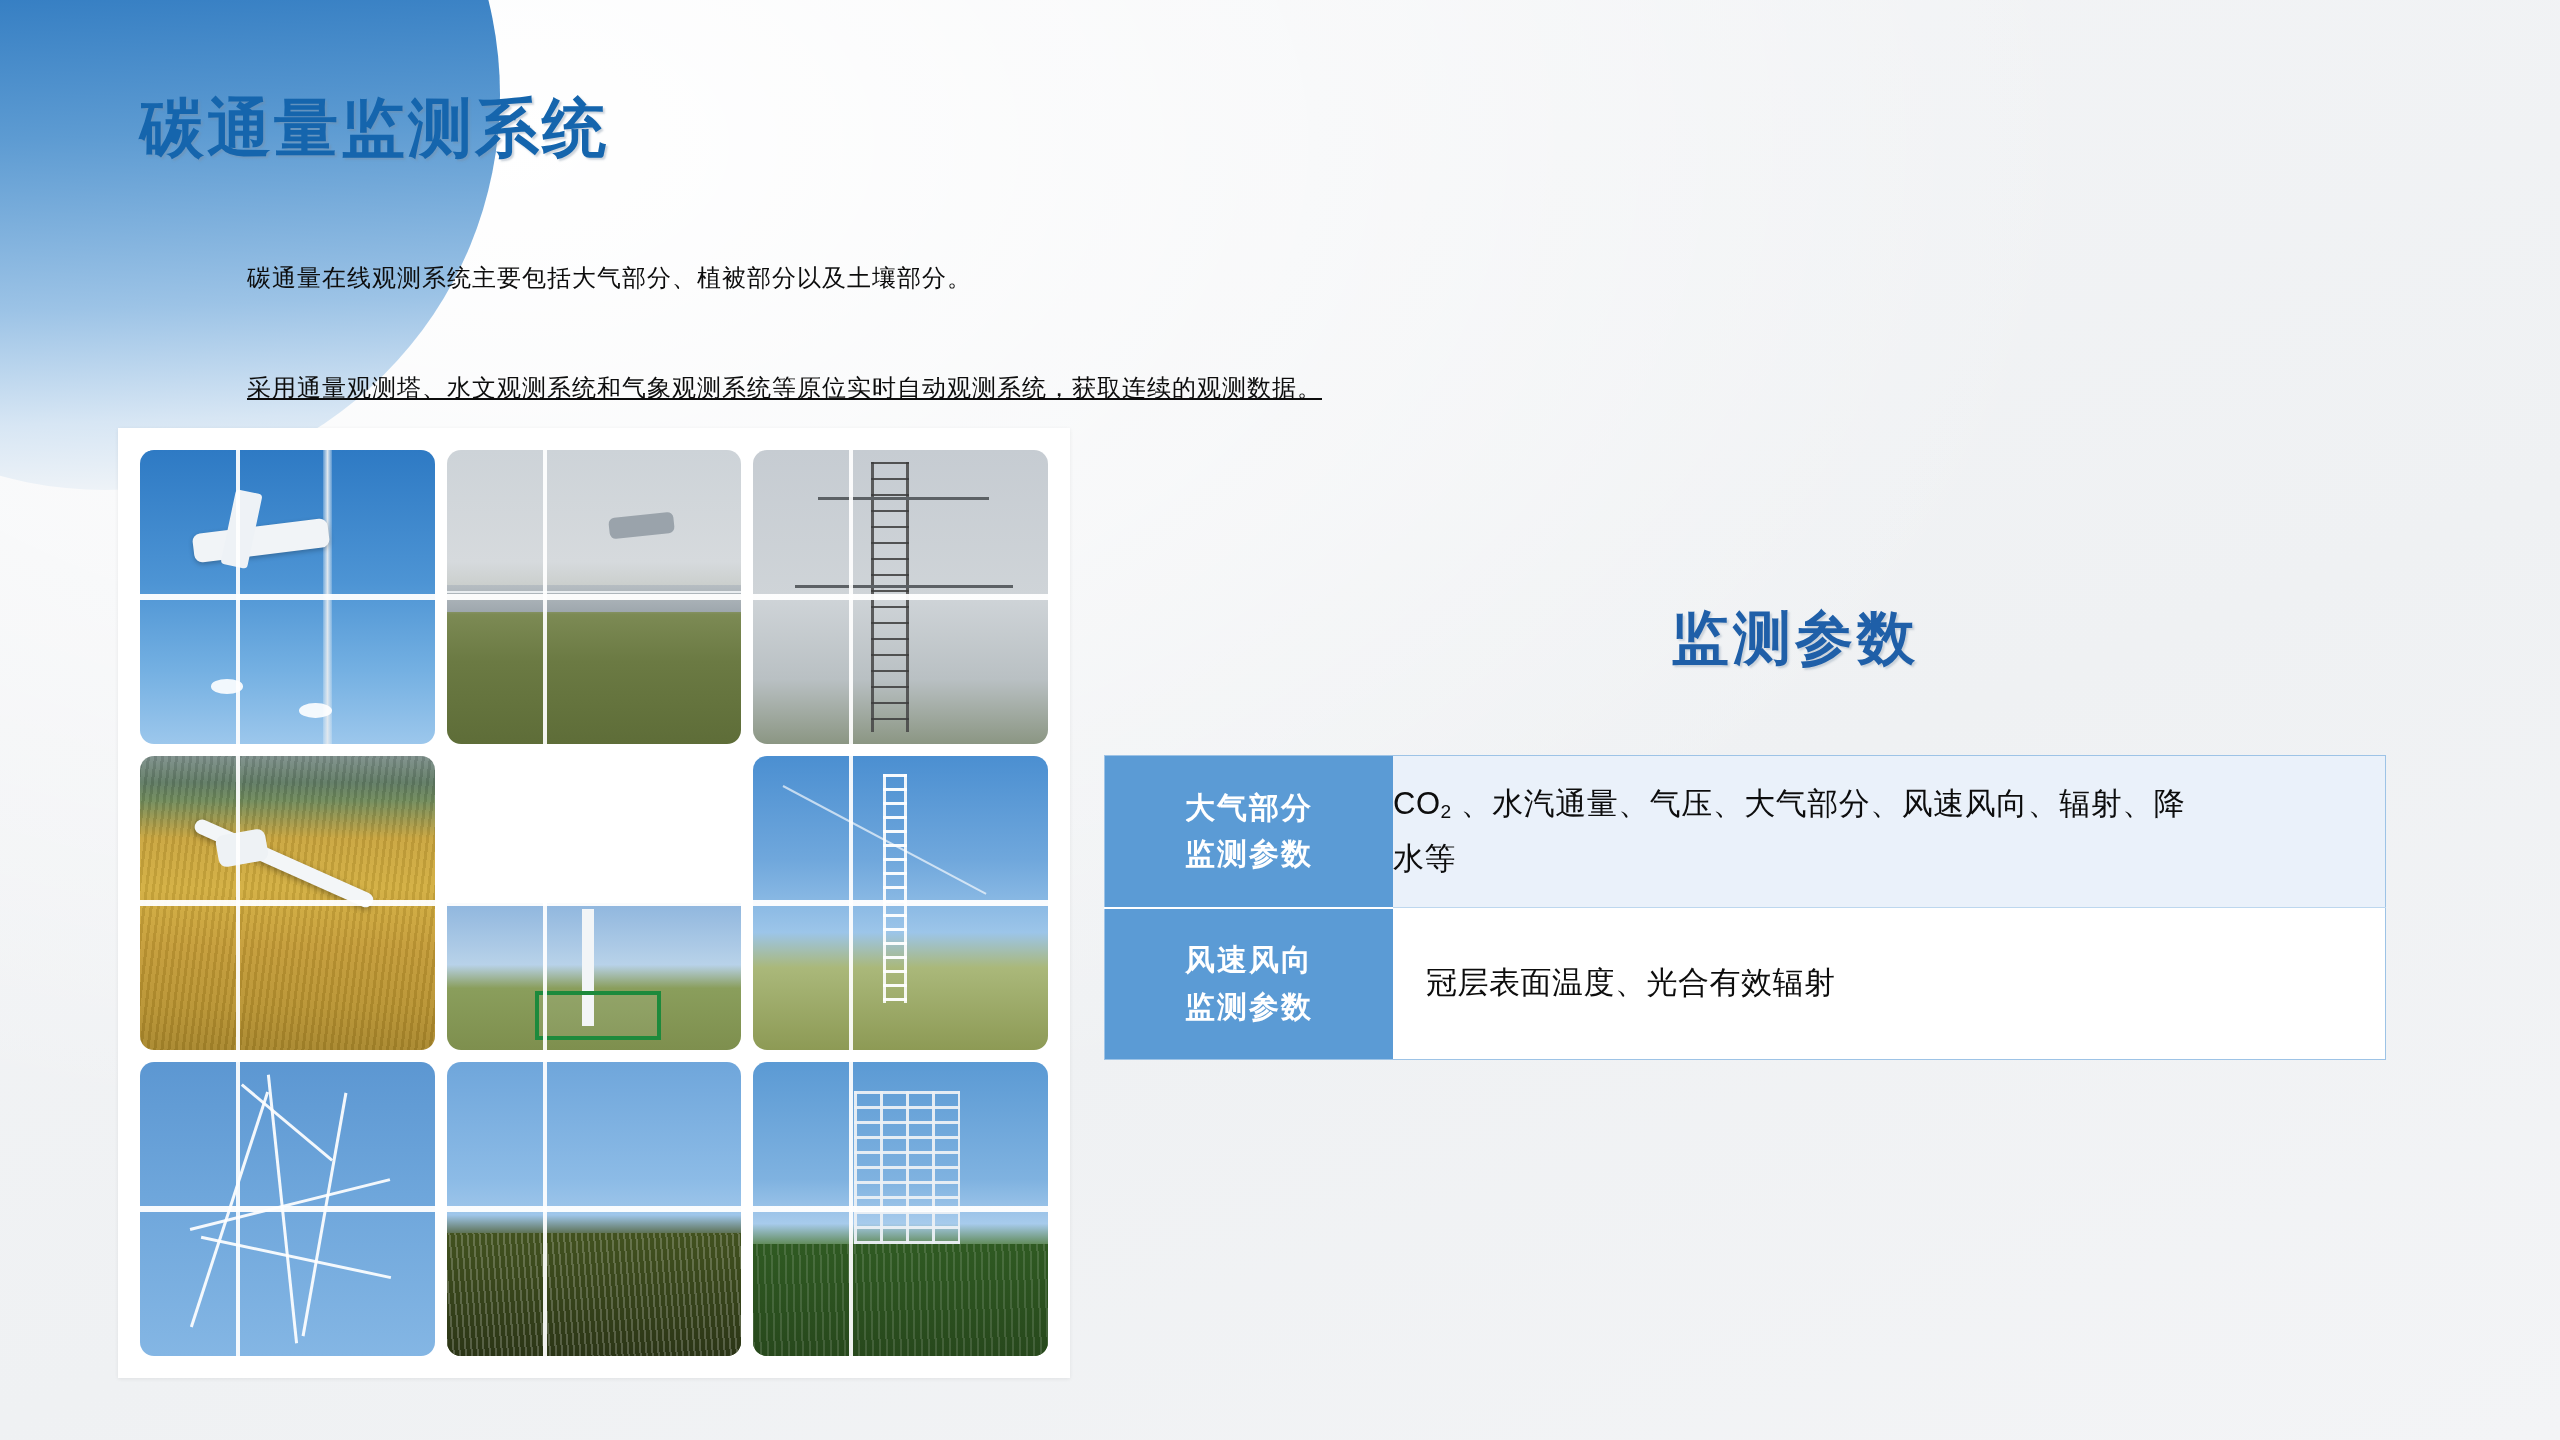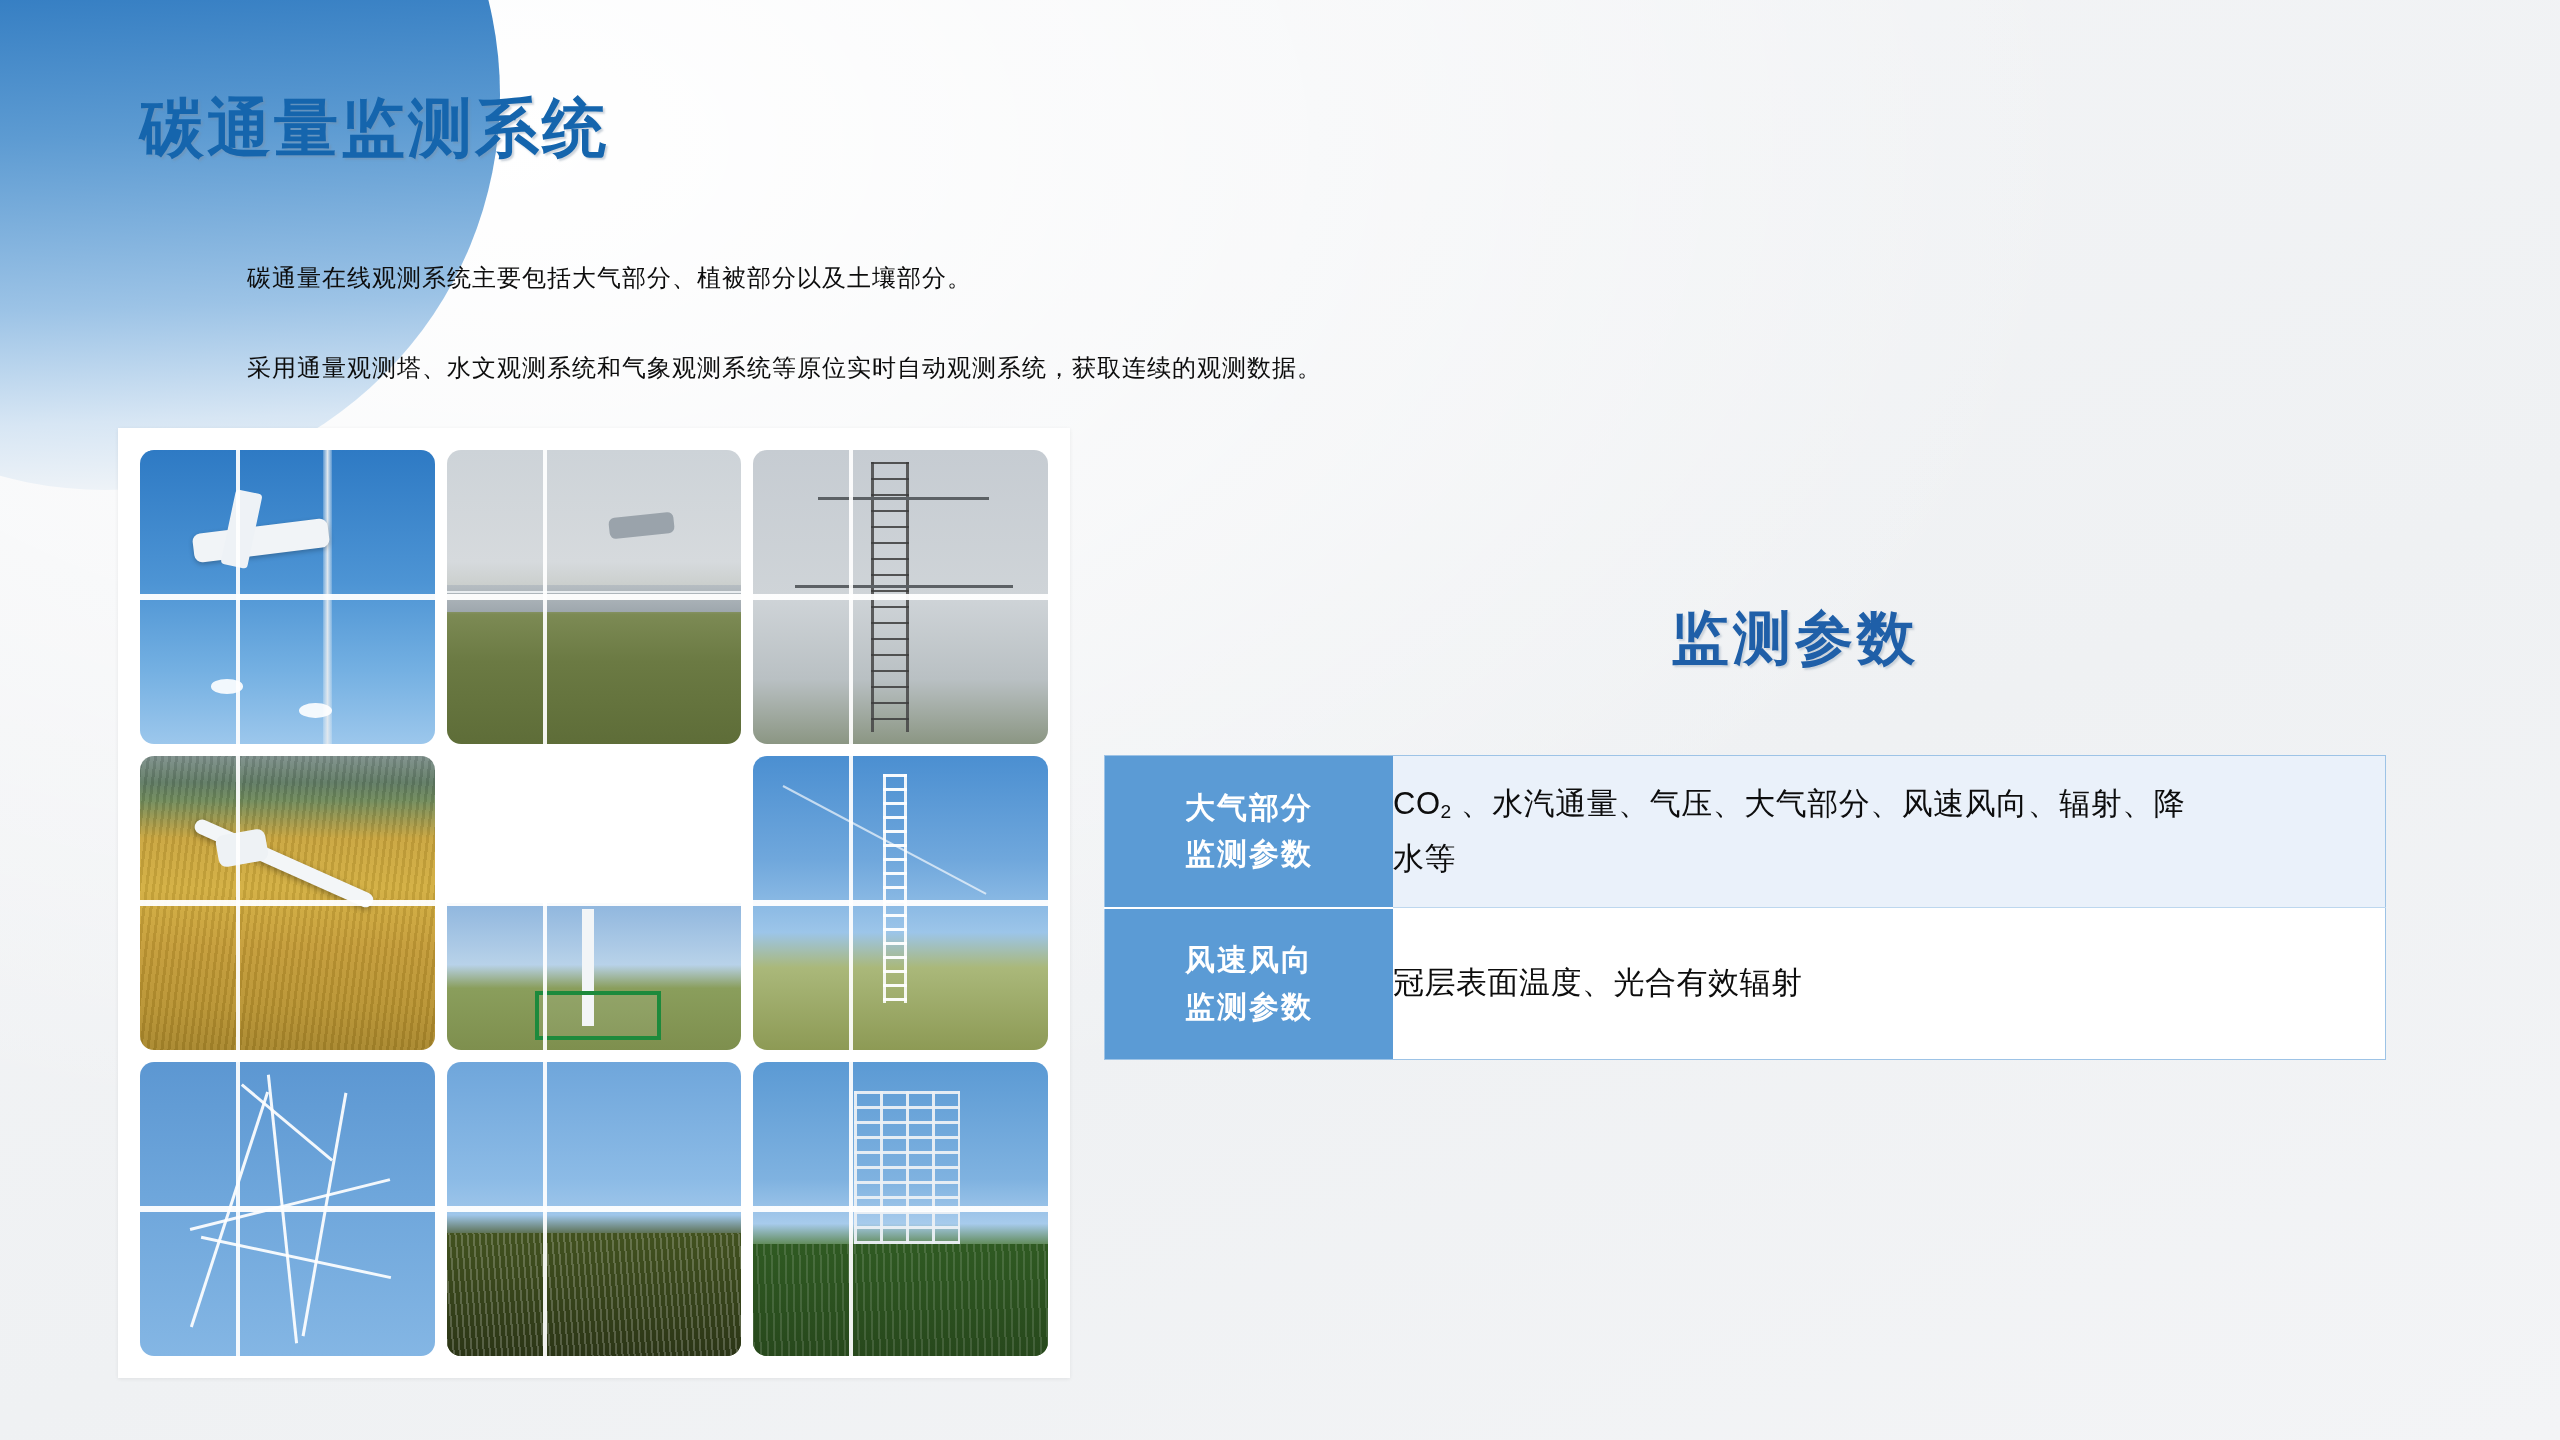--- a/index.html
+++ b/index.html
@@ -64,21 +64,21 @@
   .body-text {
     position: absolute;
     left: 247px;
     font-size: 24px;
     color: #0d0d0d;
     letter-spacing: 1px;
     white-space: nowrap;
     font-weight: 400;
   }
   .body-text.p1 { top: 262px; }
-  .body-text.p2 { top: 352px; }
+  .body-text.p2 { top: 372px; text-decoration: underline; }
 
   
   .collage-card {
     position: absolute;
     left: 118px;
     top: 428px;
     width: 952px;
     height: 950px;
     background: #ffffff;
     box-shadow: 0 1px 4px rgba(0,0,0,0.07);
@@ -302,21 +302,21 @@
     font-size: 31px;
     color: #0d0d0d;
     line-height: 1.75;
     letter-spacing: 0.5px;
     border-bottom: 1px solid #bdd7ee;
     overflow: visible;
     white-space: nowrap;
   }
   .params-table tr:last-child .val-cell { border-bottom: none; }
   .row-tint .val-cell { background: #eaf1fa; }
-  .row-plain .val-cell { background: #ffffff; }
+  .row-plain .val-cell { background: #ffffff; padding-left: 33px; }
 
   .val-cell .line { display: block; }
   .val-cell sub { font-size: 0.62em; vertical-align: baseline; position: relative; top: 0.22em; }
 </style>
 </head>
 <body>
 
 <div id="slide">
 
   <div id="slide-bg"></div>

